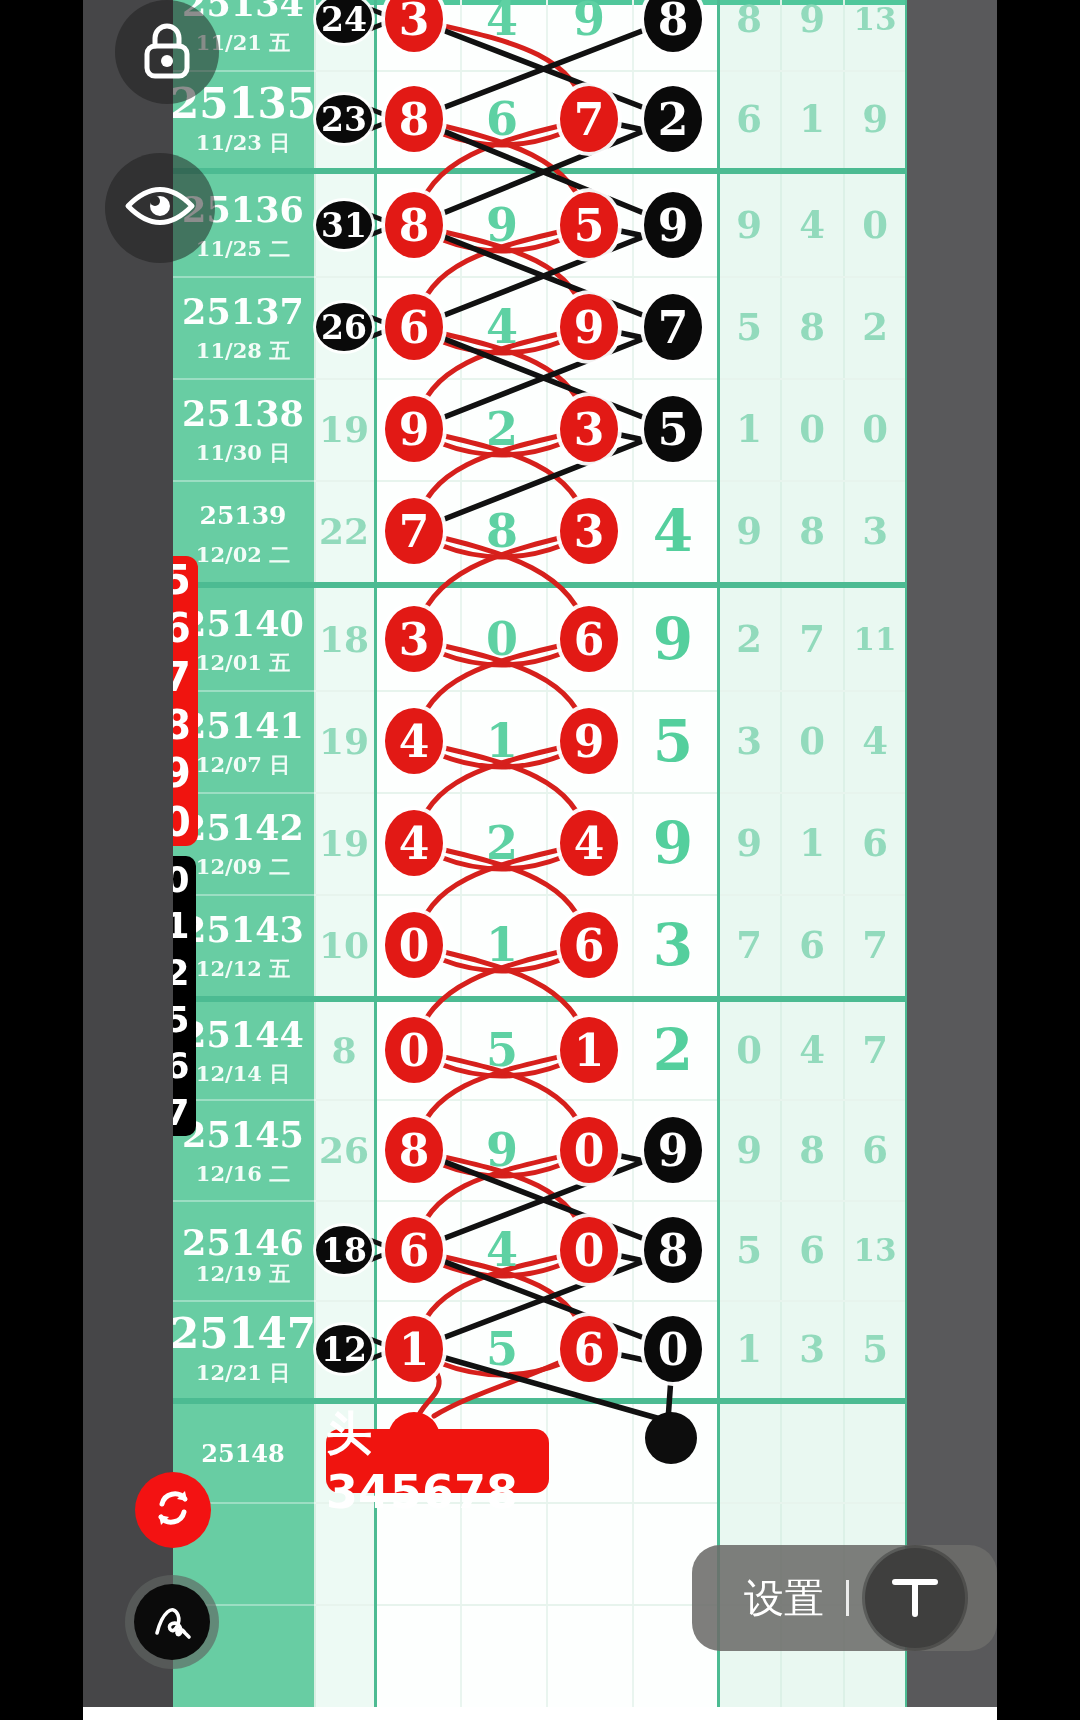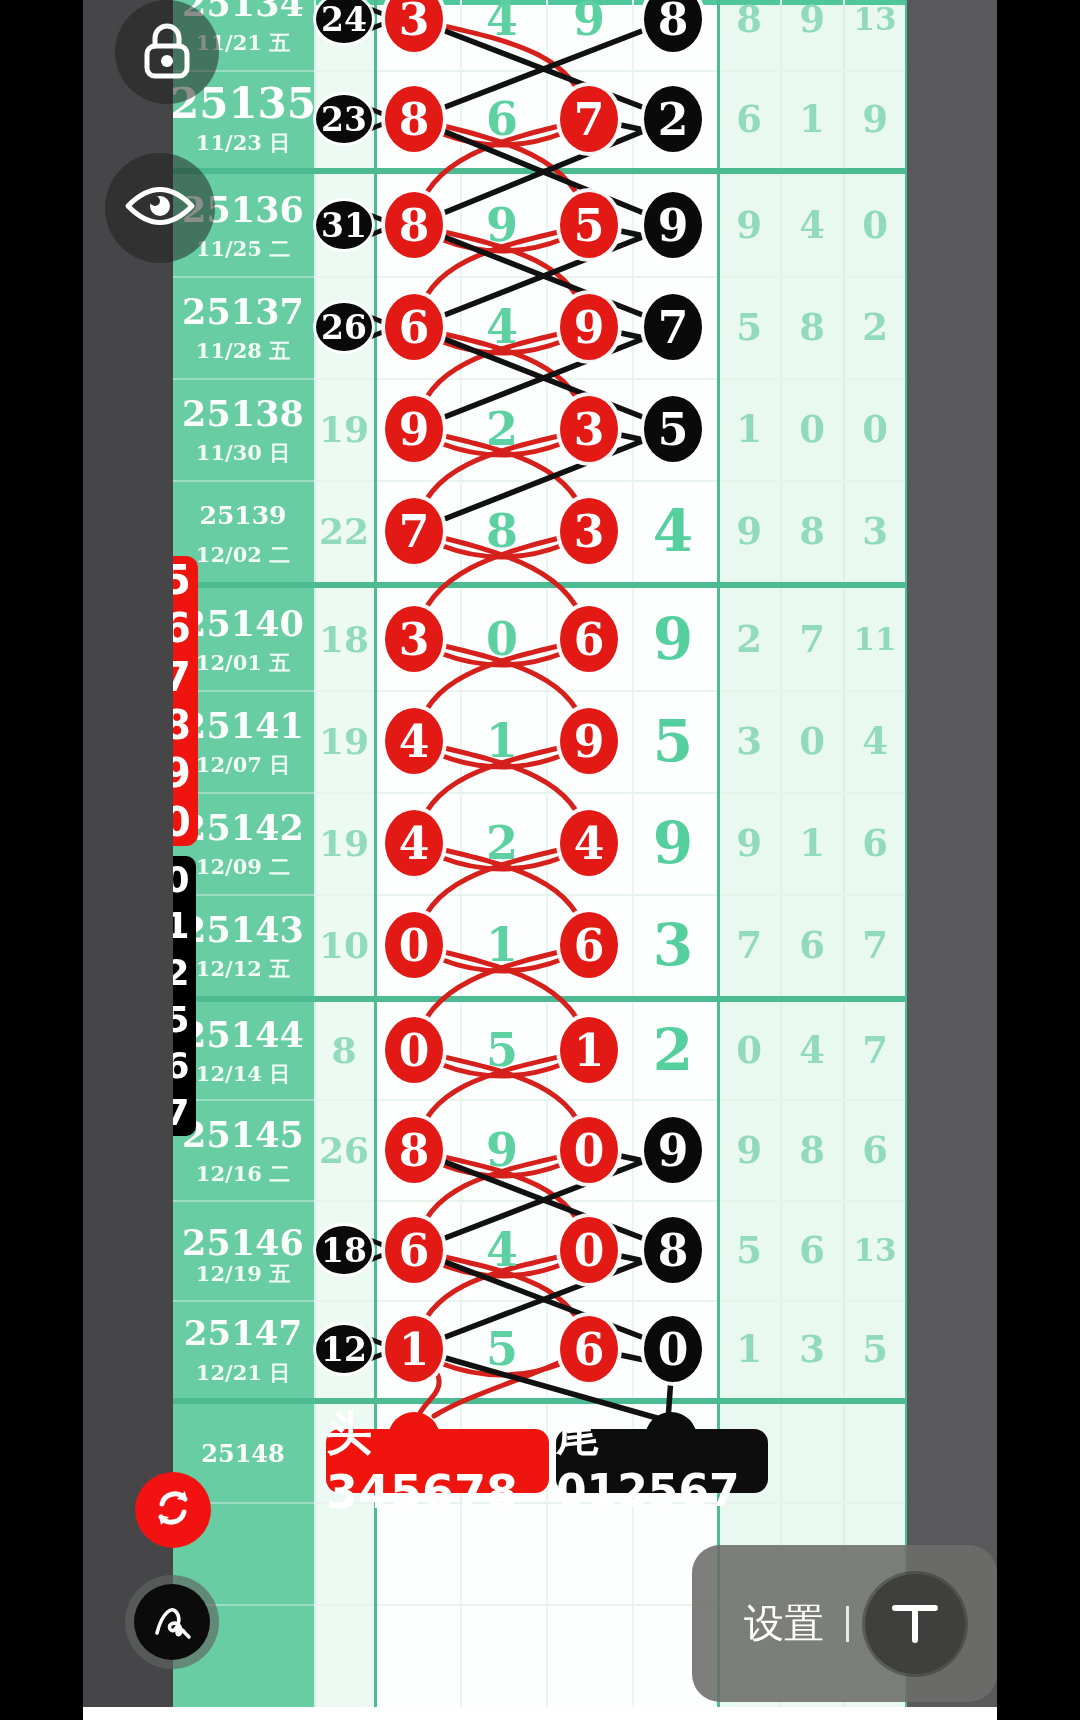--- a/index.html
+++ b/index.html
@@ -21,21 +21,21 @@
   .periodNum{color:#fdfffe;font-weight:bold;}
   .dateTxt{color:#f2fcf7;font-weight:bold;}
   .chip{position:absolute;display:flex;flex-direction:column;align-items:center;justify-content:space-around;
         color:#fff;font-weight:bold;font-family:"DejaVu Sans",sans-serif;z-index:7;}
   .pill{position:absolute;display:flex;align-items:center;justify-content:center;color:#fff;
         font-family:"DejaVu Sans",sans-serif;font-weight:bold;border-radius:14px;z-index:6;}
   .bump{position:absolute;transform:translate(-50%,-50%);border-radius:50%;z-index:5;}
   .side-strip{position:absolute;top:0;height:1707px;z-index:8;}
   .tool-disc{position:absolute;transform:translate(-50%,-50%);border-radius:50%;z-index:9;
              display:flex;align-items:center;justify-content:center;}
-  #settings-bar{position:absolute;left:692px;top:1545px;width:305px;height:157px;border-radius:28px;
+  #settings-bar{position:absolute;left:692px;top:1545px;width:305px;height:106px;border-radius:28px;
                 background:rgba(108,108,106,.88);z-index:10;display:flex;align-items:center;}
   #settings-label{color:#fff;font-family:"DejaVu Sans",sans-serif;font-size:40px;margin-left:52px;}
   #settings-divider{width:3px;height:36px;background:rgba(255,255,255,.85);margin-left:22px;}
   #text-tool-circle{width:100px;height:100px;border-radius:50%;background:#3f3f3e;margin-left:16px;
                 display:flex;align-items:center;justify-content:center;box-shadow:0 0 0 3px rgba(30,30,30,.35);}
   svg{position:absolute;left:0;top:0;z-index:4;pointer-events:none;}
   .layer2{z-index:2;} .layer3{z-index:3;}
 </style>
 </head>
 <body>
@@ -288,37 +288,36 @@
       <div class="cell-text periodNum" style="left: 243px; top: 1234px; font-size: 35px; z-index: 5; margin-top: 8px;">25146</div>
       <div class="cell-text dateTxt" style="left: 243px; top: 1274px; font-size: 21px; z-index: 5;">12/19 五</div>
       <div class="sum-ellipse" style="left: 344px; top: 1250px; width: 56px; height: 48px; font-size: 33px; z-index: 5;">18</div>
       <div class="circle digit-red" style="left: 414px; top: 1250px; width: 58px; height: 66px; font-size: 44px; z-index: 5;">6</div>
       <div class="cell-text greenNum" style="left: 502px; top: 1250px; font-size: 46px; z-index: 5;">4</div>
       <div class="circle digit-red" style="left: 589px; top: 1250px; width: 58px; height: 66px; font-size: 44px; z-index: 5;">0</div>
       <div class="circle digit-black" style="left: 673px; top: 1250px; width: 58px; height: 66px; font-size: 44px; z-index: 5;">8</div>
       <div class="cell-text mintNum" style="left: 749px; top: 1250px; font-size: 37px; z-index: 5;">5</div>
       <div class="cell-text mintNum" style="left: 812px; top: 1250px; font-size: 37px; z-index: 5;">6</div>
       <div class="cell-text mintNum" style="left: 875px; top: 1250px; font-size: 31px; z-index: 5;">13</div>
-      <div class="cell-text periodNum" style="left: 243px; top: 1333px; font-size: 34px; z-index: 5;">25147</div>
+      <div class="cell-text periodNum" style="left: 243px; top: 1333px; font-size: 42px; z-index: 5;">25147</div>
       <div class="cell-text dateTxt" style="left: 243px; top: 1373px; font-size: 21px; z-index: 5;">12/21 日</div>
       <div class="sum-ellipse" style="left: 344px; top: 1349px; width: 56px; height: 48px; font-size: 33px; z-index: 5;">12</div>
       <div class="circle digit-red" style="left: 414px; top: 1349px; width: 58px; height: 66px; font-size: 44px; z-index: 5;">1</div>
       <div class="cell-text greenNum" style="left: 502px; top: 1349px; font-size: 46px; z-index: 5;">5</div>
       <div class="circle digit-red" style="left: 589px; top: 1349px; width: 58px; height: 66px; font-size: 44px; z-index: 5;">6</div>
       <div class="circle digit-black" style="left: 673px; top: 1349px; width: 58px; height: 66px; font-size: 44px; z-index: 5;">0</div>
       <div class="cell-text mintNum" style="left: 749px; top: 1349px; font-size: 37px; z-index: 5;">1</div>
       <div class="cell-text mintNum" style="left: 812px; top: 1349px; font-size: 37px; z-index: 5;">3</div>
       <div class="cell-text mintNum" style="left: 875px; top: 1349px; font-size: 37px; z-index: 5;">5</div>
       <div class="cell-text periodNum" style="left: 243px; top: 1453px; font-size: 24px; z-index: 5;">25148</div>
     </div>
 
   <div class="bump" style="left:414px;top:1438px;width:52px;height:52px;background:#f0140f;"></div>
   <div class="bump" style="left:671px;top:1438px;width:52px;height:52px;background:#0d0d0d;"></div>
   <div class="pill" style="left:326px;top:1429px;width:223px;height:64px;background:#f0140f;font-size:46px;">头345678</div>
-  <div class="pill" style="left:556px;top:1429px;width:212px;height:64px;background:#0d0d0d;font-size:44px;">尾012567</div>
 
   <div class="chip" id="chip-red" style="left:156px;top:556px;width:42px;height:290px;background:#f0140f;border-radius:12px;font-size:40px;">
       <span>5</span>
       <span>6</span>
       <span>7</span>
       <span>8</span>
       <span>9</span>
       <span>0</span>
     </div>
   <div class="chip" id="chip-black" style="left:158px;top:856px;width:38px;height:280px;background:#000;border-radius:10px;font-size:36px;">

